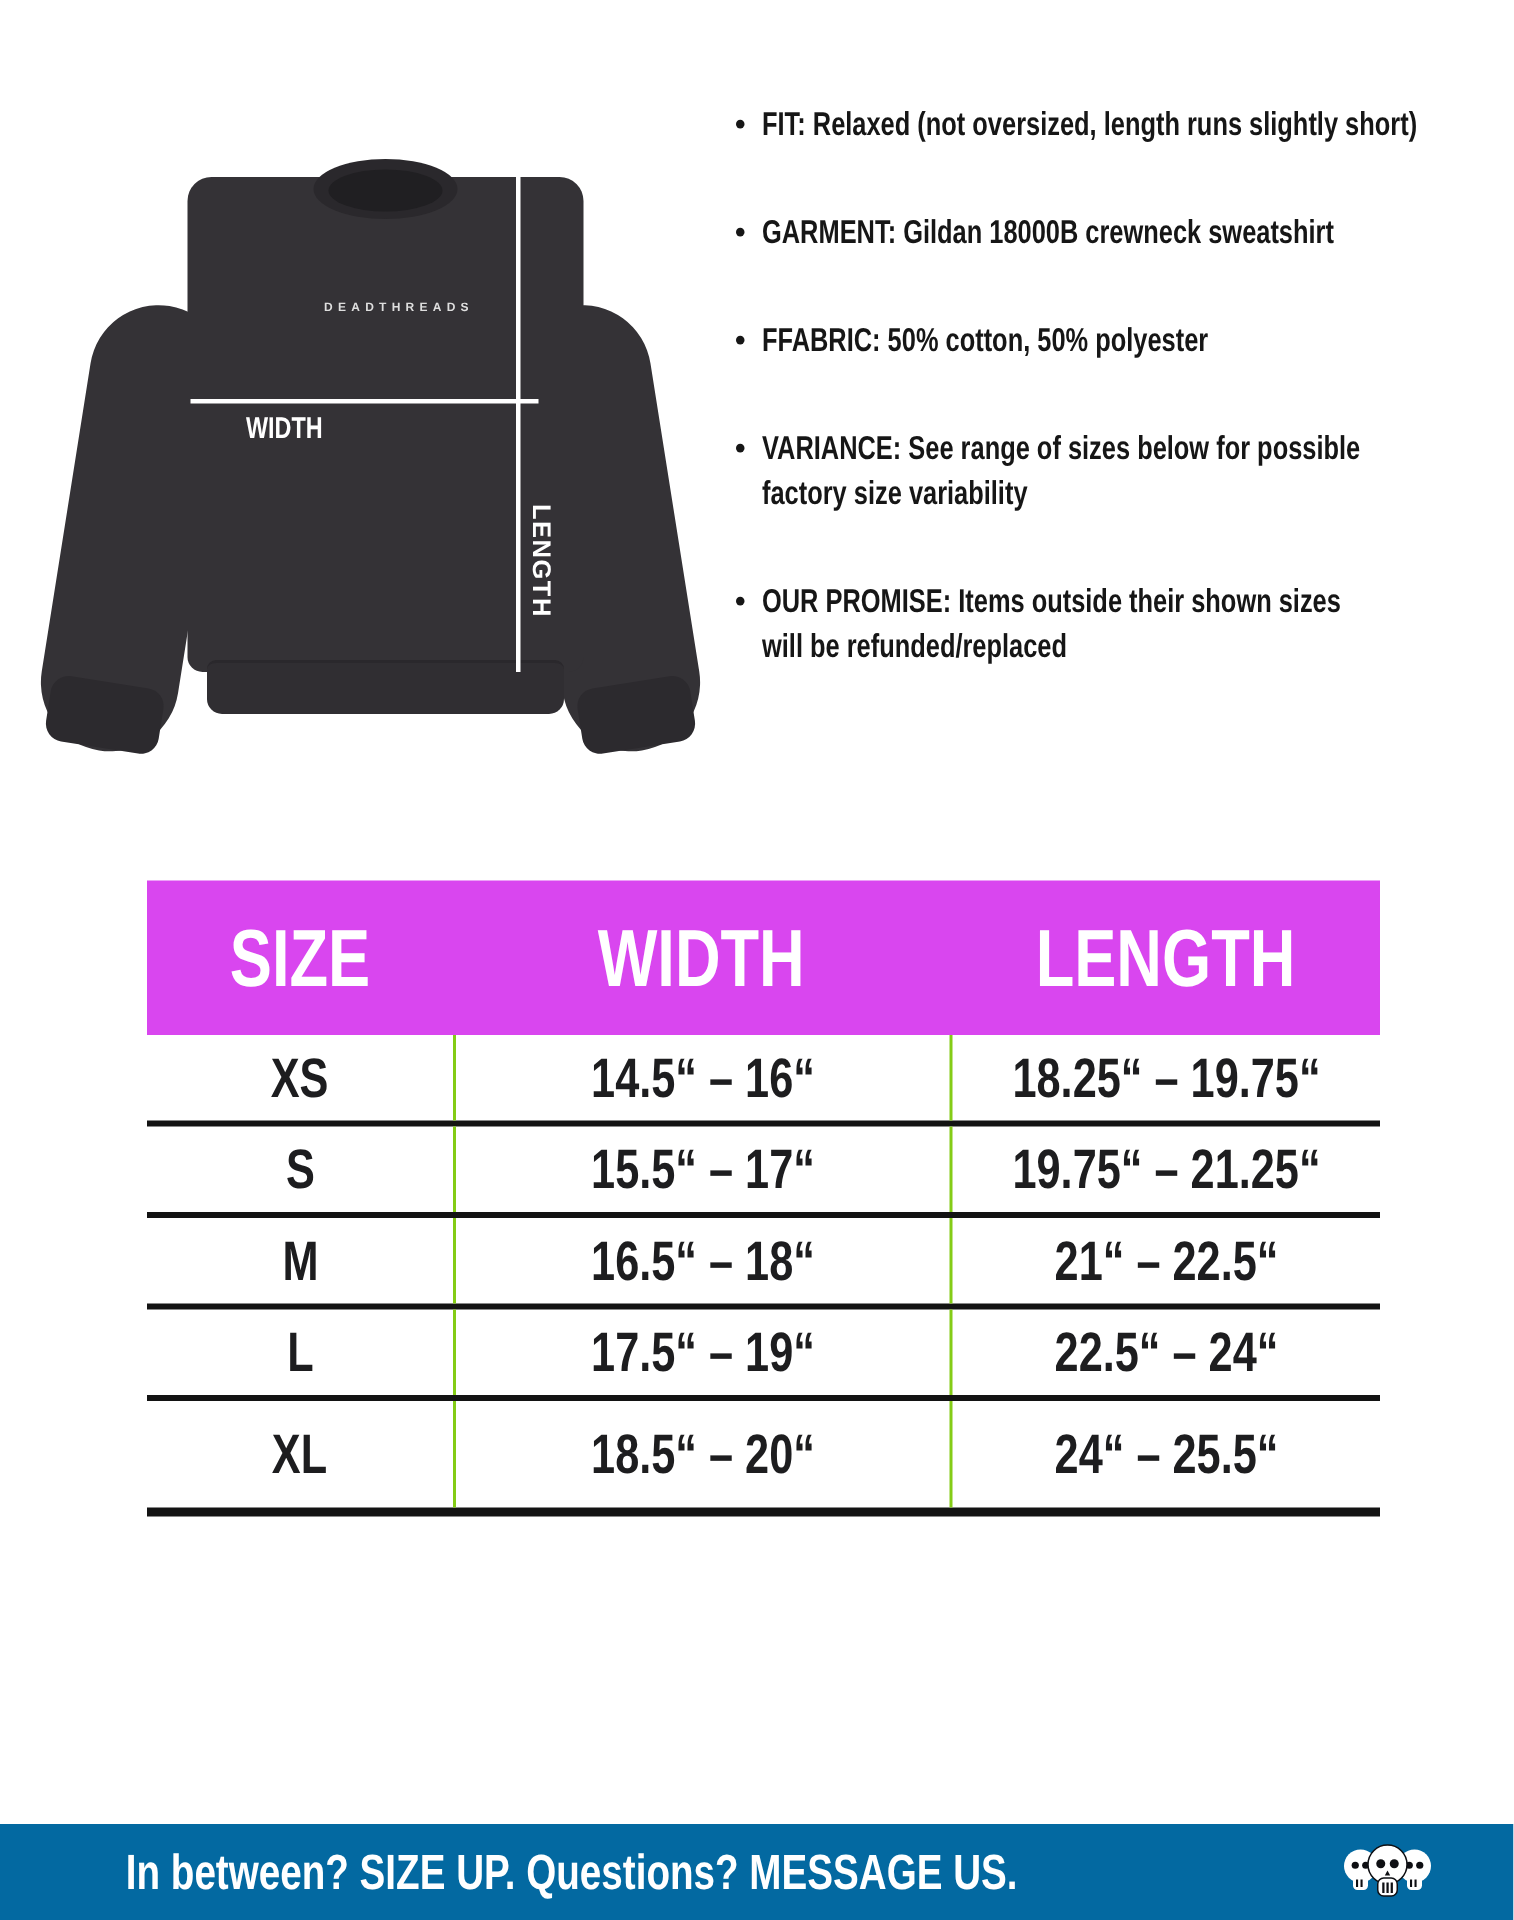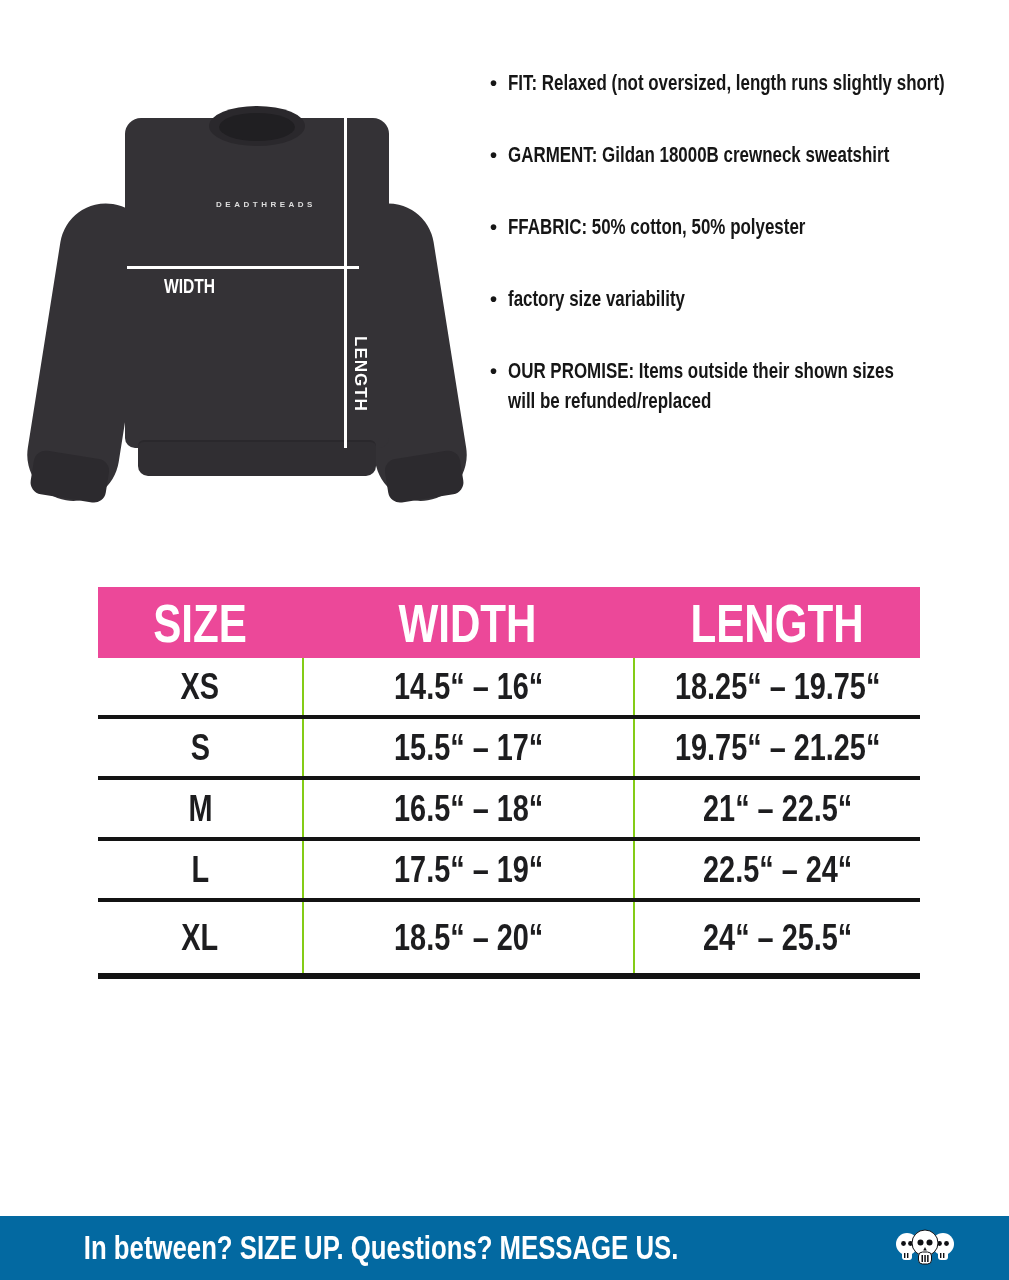--- a/index.html
+++ b/index.html
@@ -38,21 +38,21 @@
   
   #details { position:absolute; left:488px; top:68px; width:520px; list-style:none; }
   #details li { position:relative; padding-left:20px; margin-bottom:42px;
                 font-size:22px; font-weight:bold; color:#161616; line-height:30px; }
   #details .dot { position:absolute; left:2px; top:0; font-size:20px; }
   #details .bline { display:block; line-height:30px; }
   #details .bline > span { transform:scaleX(0.77); }
 
   
   #size-table { position:absolute; left:98px; top:587px; width:822px; }
-  .t-header { display:flex; background:#ec4899; height:71px; }
+  .t-header { display:flex; background:#d946ef; height:103px; }
   .t-header .hcell { display:flex; align-items:center; justify-content:center;
                      color:#ffffff; font-size:54px; font-weight:bold; }
   .t-row { display:flex; height:61px; border-bottom:4px solid #131313; }
   .t-row:last-child { height:77px; border-bottom:6px solid #131313; }
   .t-row .cell { display:flex; align-items:center; justify-content:center;
                  color:#1d1d1f; font-size:37px; font-weight:bold; }
   .col-size   { width:204px; }
   .col-width  { width:331px; }
   .col-length { width:287px; }
   .t-row .col-width, .t-row .col-length { border-left:2px solid #84cc16;justify-content:center; }
@@ -94,20 +94,21 @@
     <li>
       <span class="dot">•</span>
       <span class="bline"><span class="cond-l">GARMENT: Gildan 18000B crewneck sweatshirt</span></span>
     </li>
     <li>
       <span class="dot">•</span>
       <span class="bline"><span class="cond-l">FFABRIC: 50% cotton, 50% polyester</span></span>
     </li>
     <li>
       <span class="dot">•</span>
+      <span class="bline"><span class="cond-l">VARIANCE: See range of sizes below for possible</span></span>
       <span class="bline"><span class="cond-l">factory size variability</span></span>
     </li>
     <li>
       <span class="dot">•</span>
       <span class="bline"><span class="cond-l">OUR PROMISE: Items outside their shown sizes</span></span>
       <span class="bline"><span class="cond-l">will be refunded/replaced</span></span>
     </li>
   </ul>
 
   <div id="size-table">

